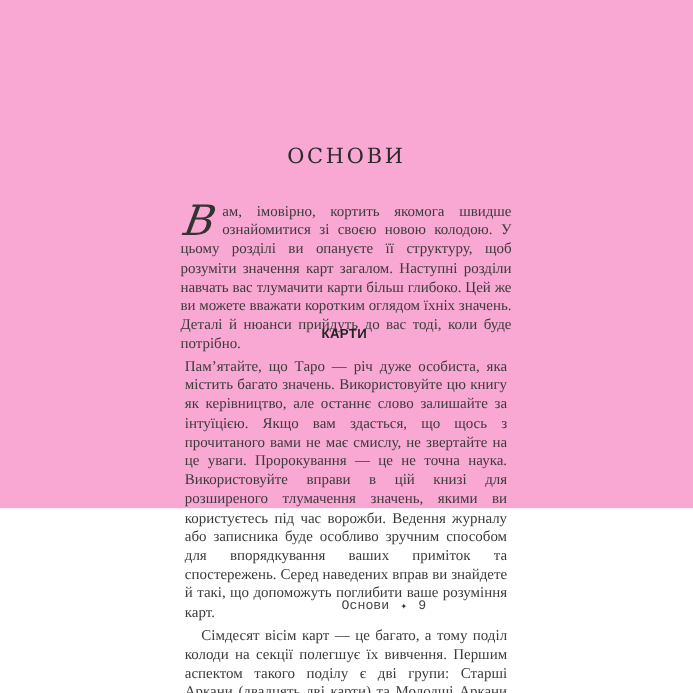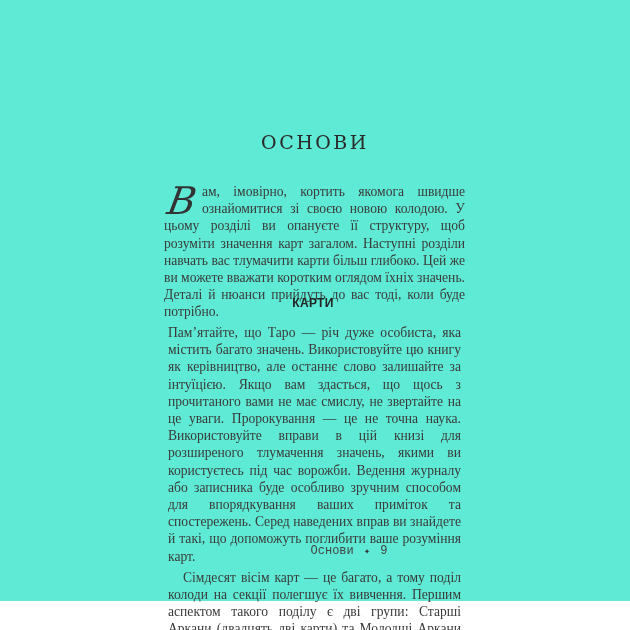--- a/index.html
+++ b/index.html
@@ -1,17 +1,17 @@
 <!DOCTYPE html>
 <html><head>
   <meta charset="utf-8">
   <style>
     html, body { margin: 0; padding: 0; background: #ffffff; }
     body { width: 630px; height: 630px; position: relative; overflow: hidden; }
-    .page { position: absolute; left: 0; top: 0; width: 630px; height: 601px; background: #5eead4; }
+    .page { position: absolute; left: 0; top: 0; width: 630px; height: 462px; background: #f9a8d4; }
     .chapter-title {
       position: absolute; left: 0; width: 630px; top: 118px; text-align: center;
       font-family: "DejaVu Serif", serif; font-size: 19px; letter-spacing: 2.5px;
       color: #2a2a2a; font-weight: normal;
     }
     .body-text {
       position: absolute; left: 164px; width: 301px;
       font-family: "Liberation Serif", serif; font-size: 13.6px; line-height: 17.2px;
       color: #3a3a3a; text-align: justify; hyphens: auto; margin: 0;
     }

